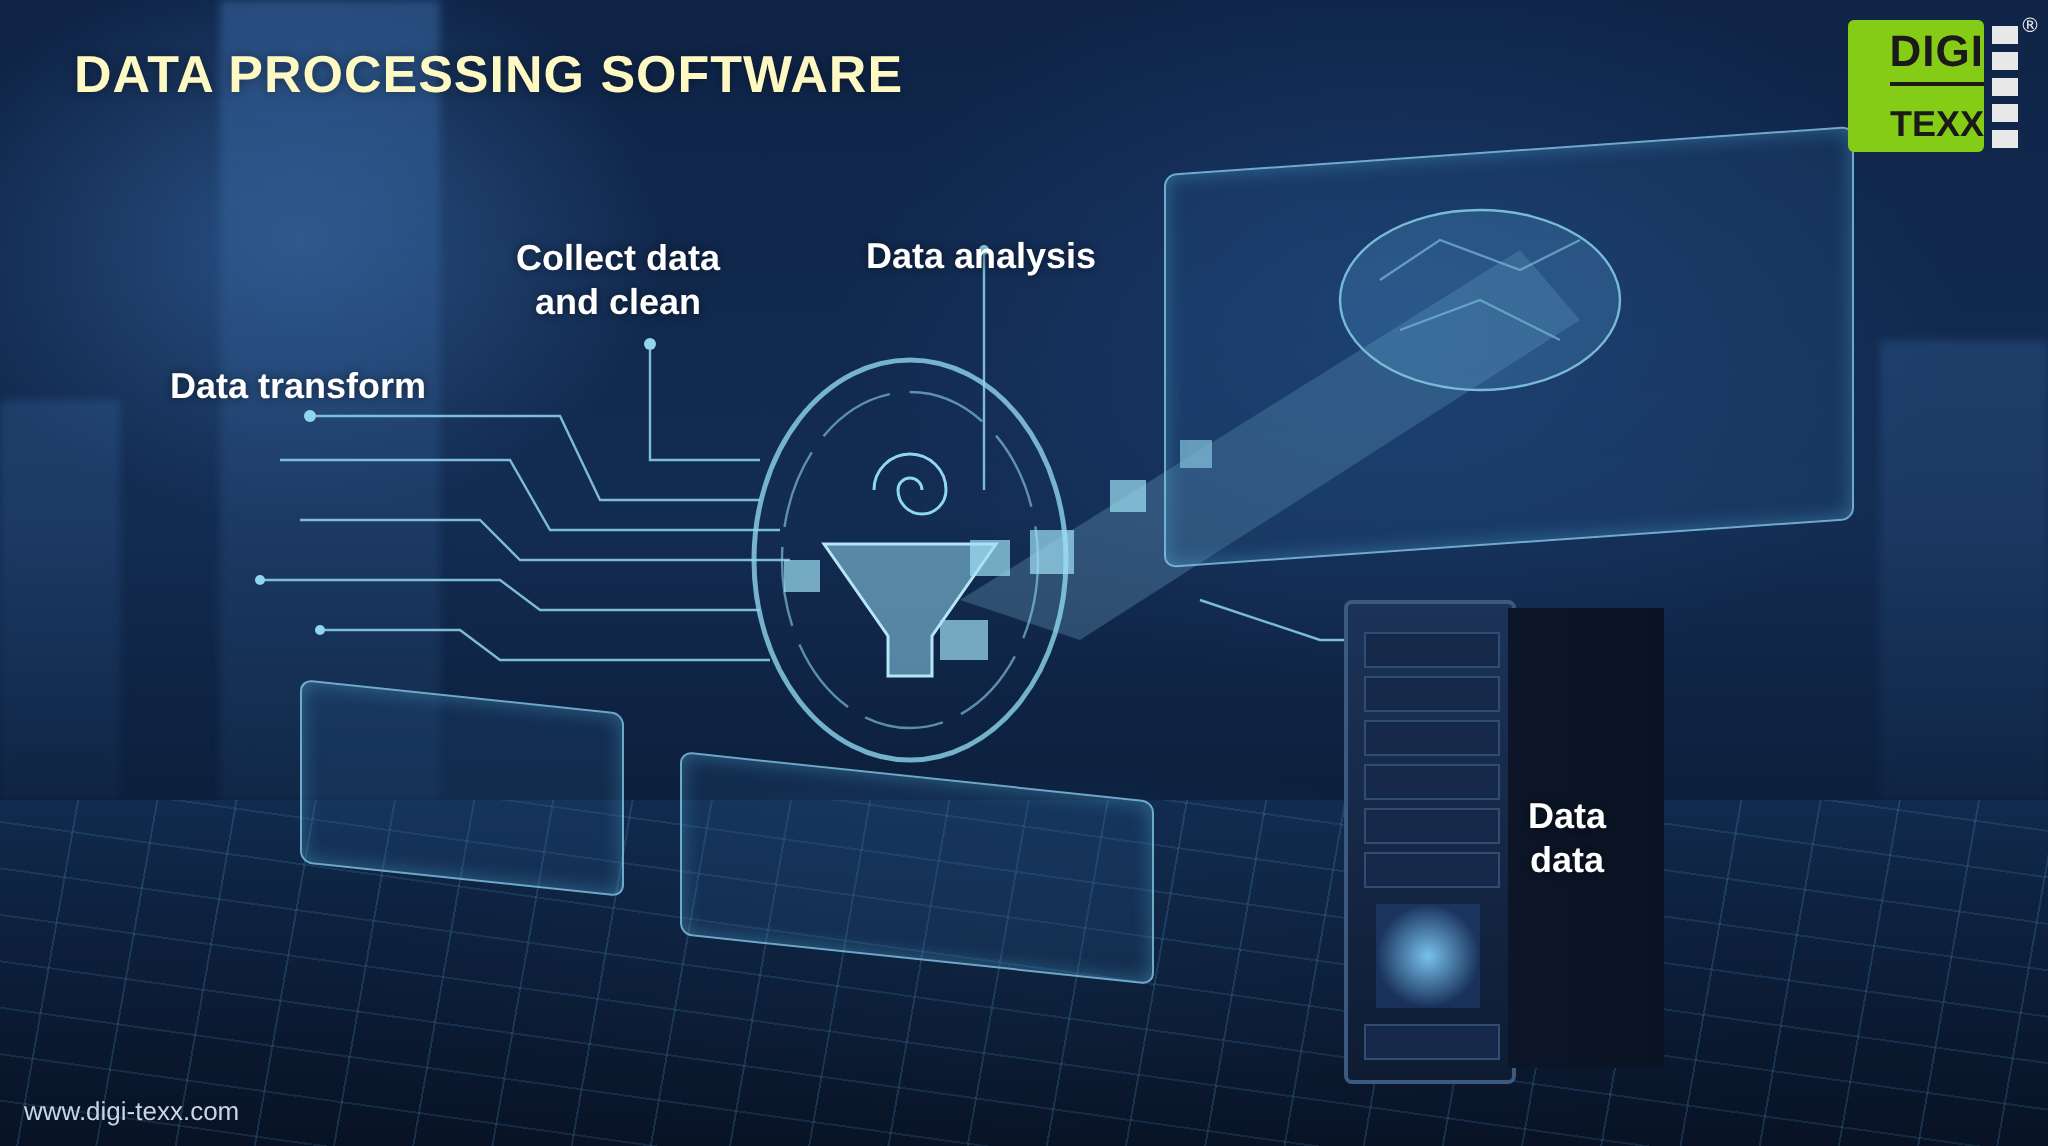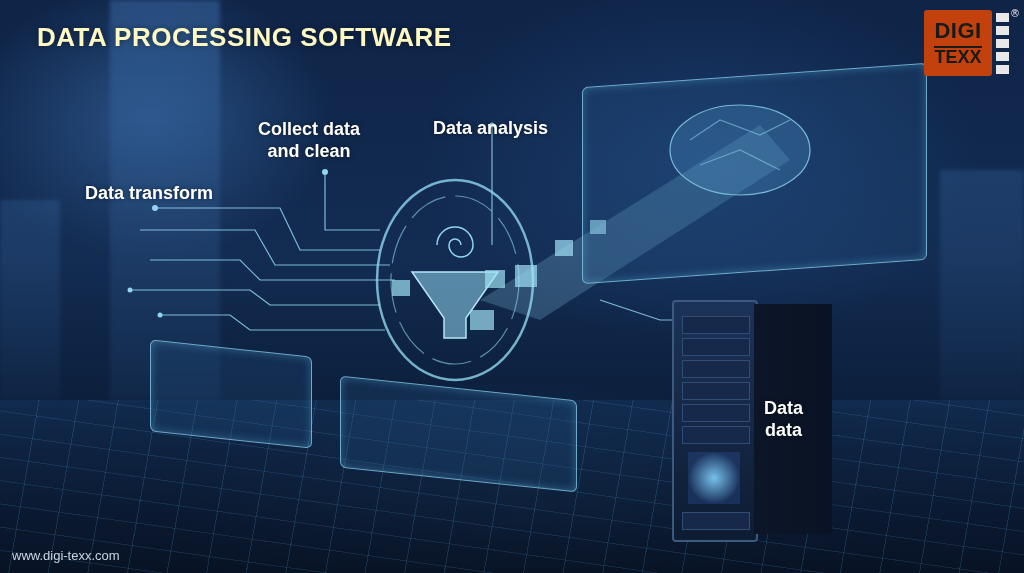--- a/index.html
+++ b/index.html
@@ -22,25 +22,25 @@
         repeating-linear-gradient(8deg, transparent 0 22px, rgba(90,170,230,0.14) 22px 23px),
         linear-gradient(180deg, rgba(20,50,90,0.6), rgba(8,18,36,0.95));
     }
     .title {
       position: absolute; left: 37px; top: 22px; margin: 0;
       color: #fef9c3; font-weight: bold; font-size: 26px; letter-spacing: 0.5px;
       font-family: "Liberation Sans", sans-serif;
       text-shadow: 0 0 6px rgba(0,0,0,0.4);
     }
     .logo { position: absolute; left: 924px; top: 10px; width: 96px; height: 66px; }
-    .logo-box { position: absolute; left: 0; top: 0; width: 68px; height: 66px; background: #c2410c; border-radius: 3px;
-      display: flex; flex-direction: column; align-items: center; justify-content: center; }
+    .logo-box { position: absolute; left: 0; top: 0; width: 68px; height: 66px; background: #84cc16; border-radius: 3px;
+      display: flex; flex-direction: column; align-items: flex-end; justify-content: center; }
     .logo-line1, .logo-line2 { font-family: "Liberation Sans", sans-serif; font-weight: bold; color: #1a1a1a; line-height: 1; }
     .logo-line1 { font-size: 22px; letter-spacing: 0.5px; }
-    .logo-line2 { font-size: 18px; margin-top: 4px; border-top: 2px solid #1a1a1a; padding-top: 0; }
+    .logo-line2 { font-size: 18px; margin-top: 4px; border-top: 2px solid #1a1a1a; padding-top: 10px; }
     .film { position: absolute; left: 72px; top: 3px; width: 13px; display: flex; flex-direction: column; gap: 4px; }
     .film span { display: block; width: 13px; height: 9px; background: #e8e8e8; }
     .reg { position: absolute; left: 86px; top: -2px; color: #e8e8e8; font-size: 10px; }
     .label { position: absolute; color: #ffffff; font-weight: bold; font-size: 18px; line-height: 22px; text-align: center;
       font-family: "Liberation Sans", sans-serif; text-shadow: 0 0 4px rgba(0,0,0,0.5); }
     .footer-url { position: absolute; left: 12px; top: 548px; color: #c9d6e6; font-size: 13px; font-family: "Liberation Sans", sans-serif; }
     .panel { position: absolute; border: 1.5px solid rgba(140,210,240,0.75); border-radius: 6px; background: rgba(40,90,140,0.22);
       box-shadow: 0 0 10px rgba(100,200,240,0.35) inset; }
     .server { position: absolute; left: 672px; top: 300px; width: 160px; height: 238px; }
     .server-front { position: absolute; left: 0; top: 0; width: 82px; height: 238px; background: linear-gradient(180deg, #1c3358, #0e1c33);

